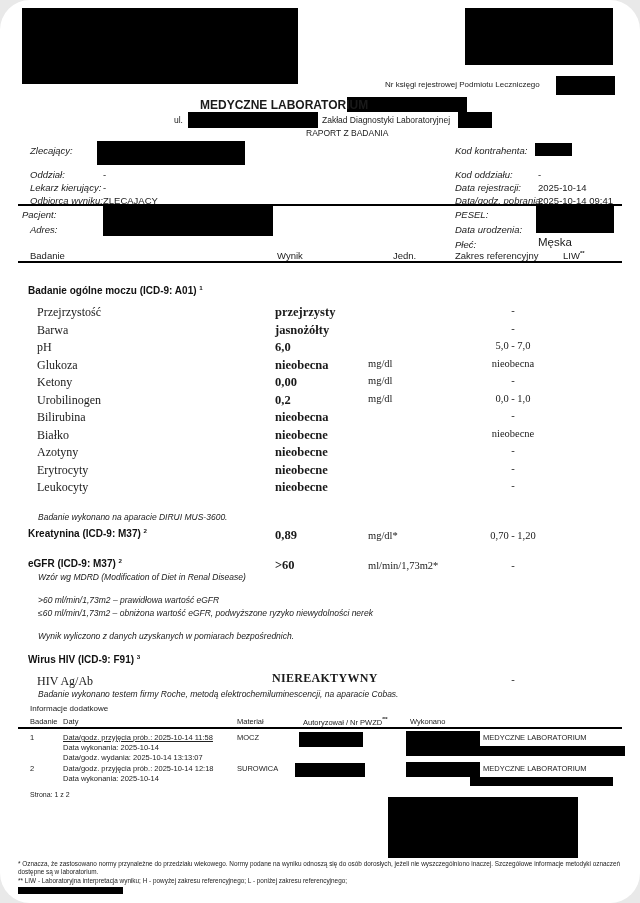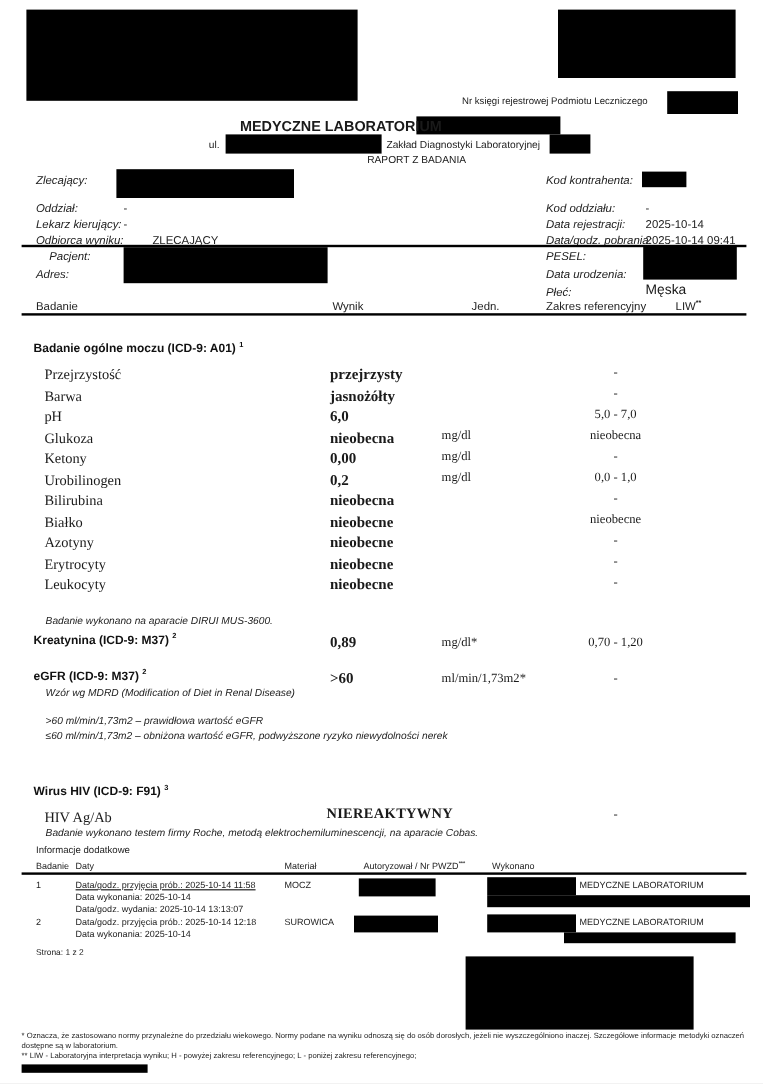--- a/index.html
+++ b/index.html
@@ -1,20 +1,20 @@
 <!DOCTYPE html>
 <html><head>
 <meta charset="utf-8">
 <style>
   * { margin:0; padding:0; box-sizing:border-box; }
   html,body { background:#e9e9e9; }
   .page {
     position:relative; width:640px; height:903px; margin:0 auto;
     background:#ffffff; overflow:hidden;
-    font-family:"Liberation Sans", sans-serif; color:#1a1a1a;
+    font-family:"Liberation Sans", sans-serif; color:#1a1a1a;border-radius:30px;
   }
   .abs { position:absolute; white-space:nowrap; }
   .redact { position:absolute; background:#000; }
   .serif { font-family:"Liberation Serif", serif; }
   .b { font-weight:bold; }
   .sup { vertical-align:super; font-size:0.62em; font-weight:bold; }
   .hr { position:absolute; left:18px; width:604px; background:#000; }
 
   
   .lbl { font-size:9.5px; font-style:italic; color:#222; }
@@ -55,33 +55,33 @@
   <div class="abs" style="left:174px;top:115px;font-size:8.5px;">ul.</div>
   <div class="abs" style="left:322px;top:115px;font-size:8.5px;">Zakład Diagnostyki Laboratoryjnej</div>
   <div class="abs" style="left:278px;top:128px;font-size:8.5px;padding-left:28px;">RAPORT Z BADANIA</div>
 
   <div class="abs lbl" style="left:30px;top:145px;">Zlecający:</div>
   <div class="abs lbl" style="left:30px;top:169px;">Oddział:</div>
   <div class="abs val" style="left:103px;top:169px;">-</div>
   <div class="abs lbl" style="left:30px;top:182px;">Lekarz kierujący:</div>
   <div class="abs val" style="left:103px;top:182px;">-</div>
   <div class="abs lbl" style="left:30px;top:195px;">Odbiorca wyniku:</div>
-  <div class="abs val" style="left:103px;top:195px;margin-left:24px;">ZLECAJĄCY</div>
+  <div class="abs val" style="left:103px;top:195px;">ZLECAJĄCY</div>
 
   <div class="abs lbl" style="left:455px;top:145px;">Kod kontrahenta:</div>
   <div class="abs lbl" style="left:455px;top:169px;">Kod oddziału:</div>
   <div class="abs val" style="left:538px;top:169px;">-</div>
   <div class="abs lbl" style="left:455px;top:182px;">Data rejestracji:</div>
   <div class="abs val" style="left:538px;top:182px;">2025-10-14</div>
   <div class="abs lbl" style="left:455px;top:195px;">Data/godz. pobrania:</div>
   <div class="abs val" style="left:538px;top:195px;">2025-10-14 09:41</div>
 
   <div class="hr" style="top:204px;height:2px;"></div>
 
-  <div class="abs lbl" style="left:41px;top:209px;">Pacjent:</div>
+  <div class="abs lbl" style="left:22px;top:209px;">Pacjent:</div>
   <div class="abs lbl" style="left:30px;top:224px;">Adres:</div>
   <div class="abs lbl" style="left:455px;top:209px;">PESEL:</div>
   <div class="abs lbl" style="left:455px;top:224px;">Data urodzenia:</div>
   <div class="abs lbl" style="left:455px;top:239px;">Płeć:</div>
   <div class="abs" style="left:538px;top:236px;font-size:11.5px;">Męska</div>
 
   <div class="abs th" style="left:30px;top:250px;">Badanie</div>
   <div class="abs th" style="left:277px;top:250px;">Wynik</div>
   <div class="abs th" style="left:393px;top:250px;">Jedn.</div>
   <div class="abs th" style="left:455px;top:250px;">Zakres referencyjny</div>
@@ -165,20 +165,21 @@
   <div class="abs cu" style="top:530px;">mg/dl*</div>
   <div class="abs cr" style="top:530px;">0,70 - 1,20</div>
 
   <div class="abs sect" style="left:28px;top:557px;"><span>eGFR (ICD-9: M37)</span> <span class="sup">2</span></div>
   <div class="abs cv" style="top:558px;">&gt;60</div>
   <div class="abs cu" style="top:560px;">ml/min/1,73m2*</div>
   <div class="abs cr" style="top:560px;">-</div>
   <div class="abs note" style="left:38px;top:572px;">Wzór wg MDRD (Modification of Diet in Renal Disease)</div>
   <div class="abs note" style="left:38px;top:595px;">&gt;60 ml/min/1,73m2 – prawidłowa wartość eGFR</div>
   <div class="abs note" style="left:38px;top:608px;">≤60 ml/min/1,73m2 – obniżona wartość eGFR, podwyższone ryzyko niewydolności nerek</div>
+  <div class="abs note" style="left:38px;top:631px;">Wynik wyliczono z danych uzyskanych w pomiarach bezpośrednich.</div>
 
   <div class="abs sect" style="left:28px;top:653px;"><span>Wirus HIV (ICD-9: F91)</span> <span class="sup">3</span></div>
   <div class="abs cn" style="top:674px;">HIV Ag/Ab</div>
   <div class="abs serif b" style="left:272px;top:671px;font-size:12px;letter-spacing:0.3px;">NIEREAKTYWNY</div>
   <div class="abs cr" style="top:674px;">-</div>
   <div class="abs note" style="left:38px;top:689px;">Badanie wykonano testem firmy Roche, metodą elektrochemiluminescencji, na aparacie Cobas.</div>
 
   <div class="abs small" style="left:30px;top:704px;font-size:8px;">Informacje dodatkowe</div>
   <div class="abs small" style="left:30px;top:717px;">Badanie</div>
   <div class="abs small" style="left:63px;top:717px;">Daty</div>

